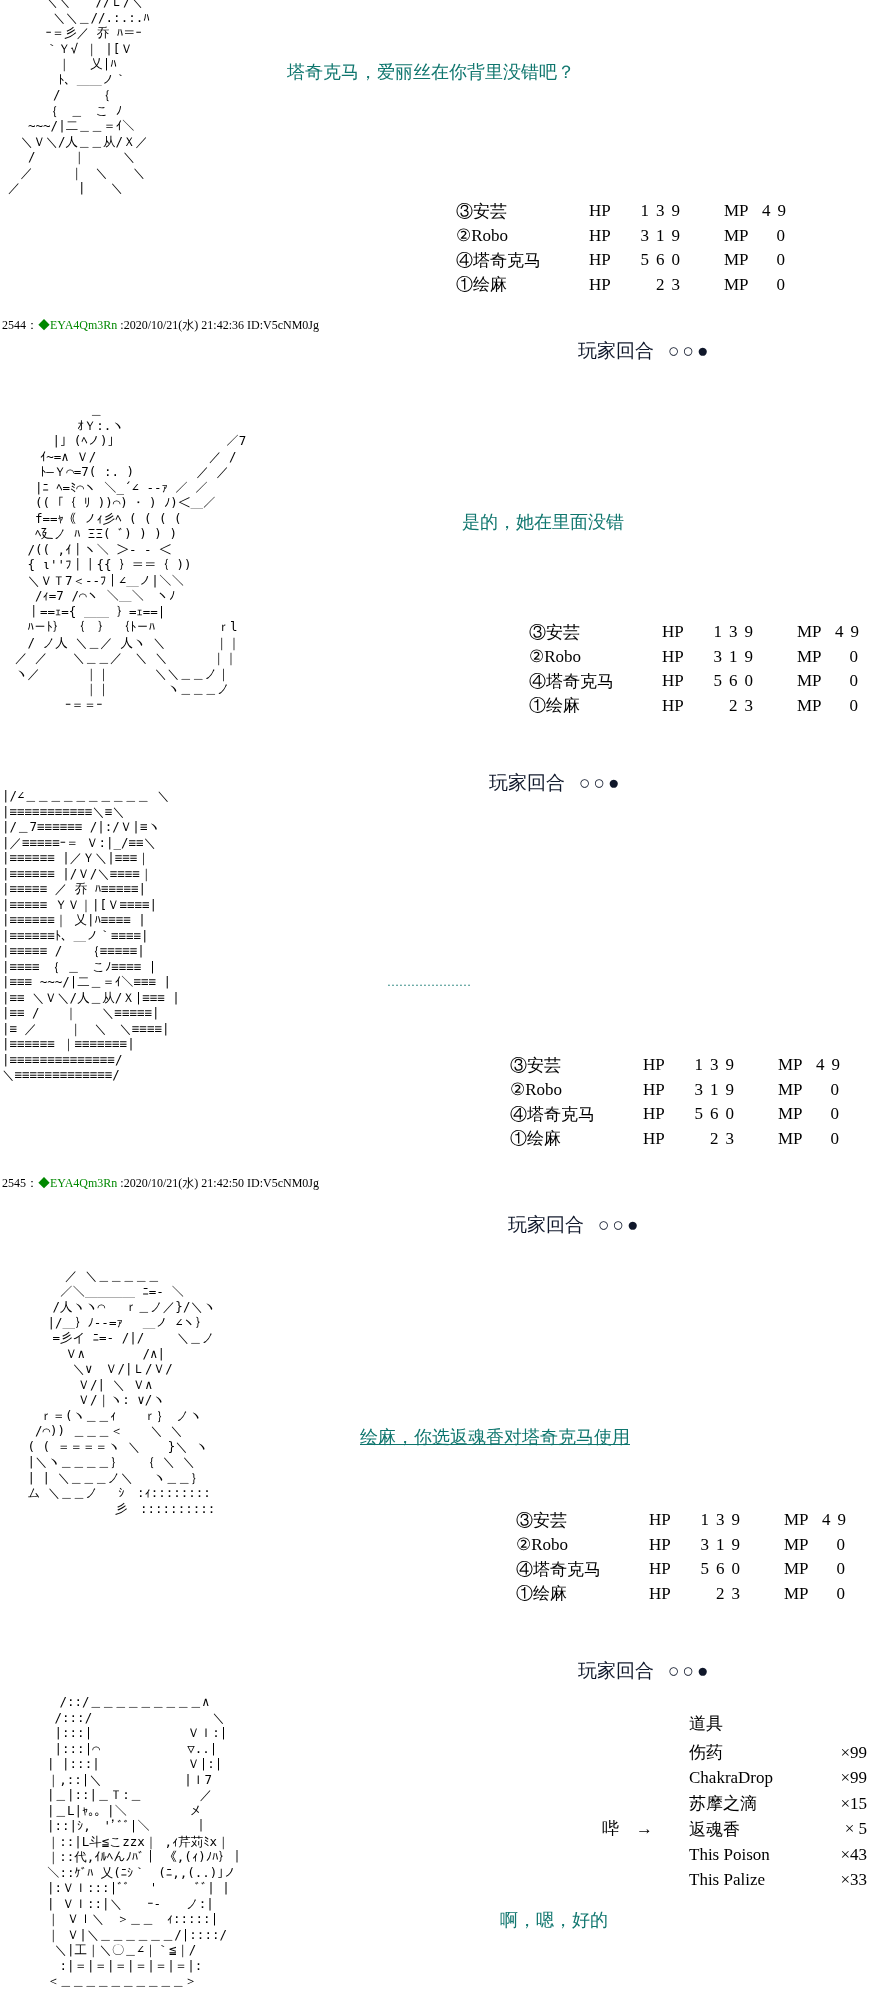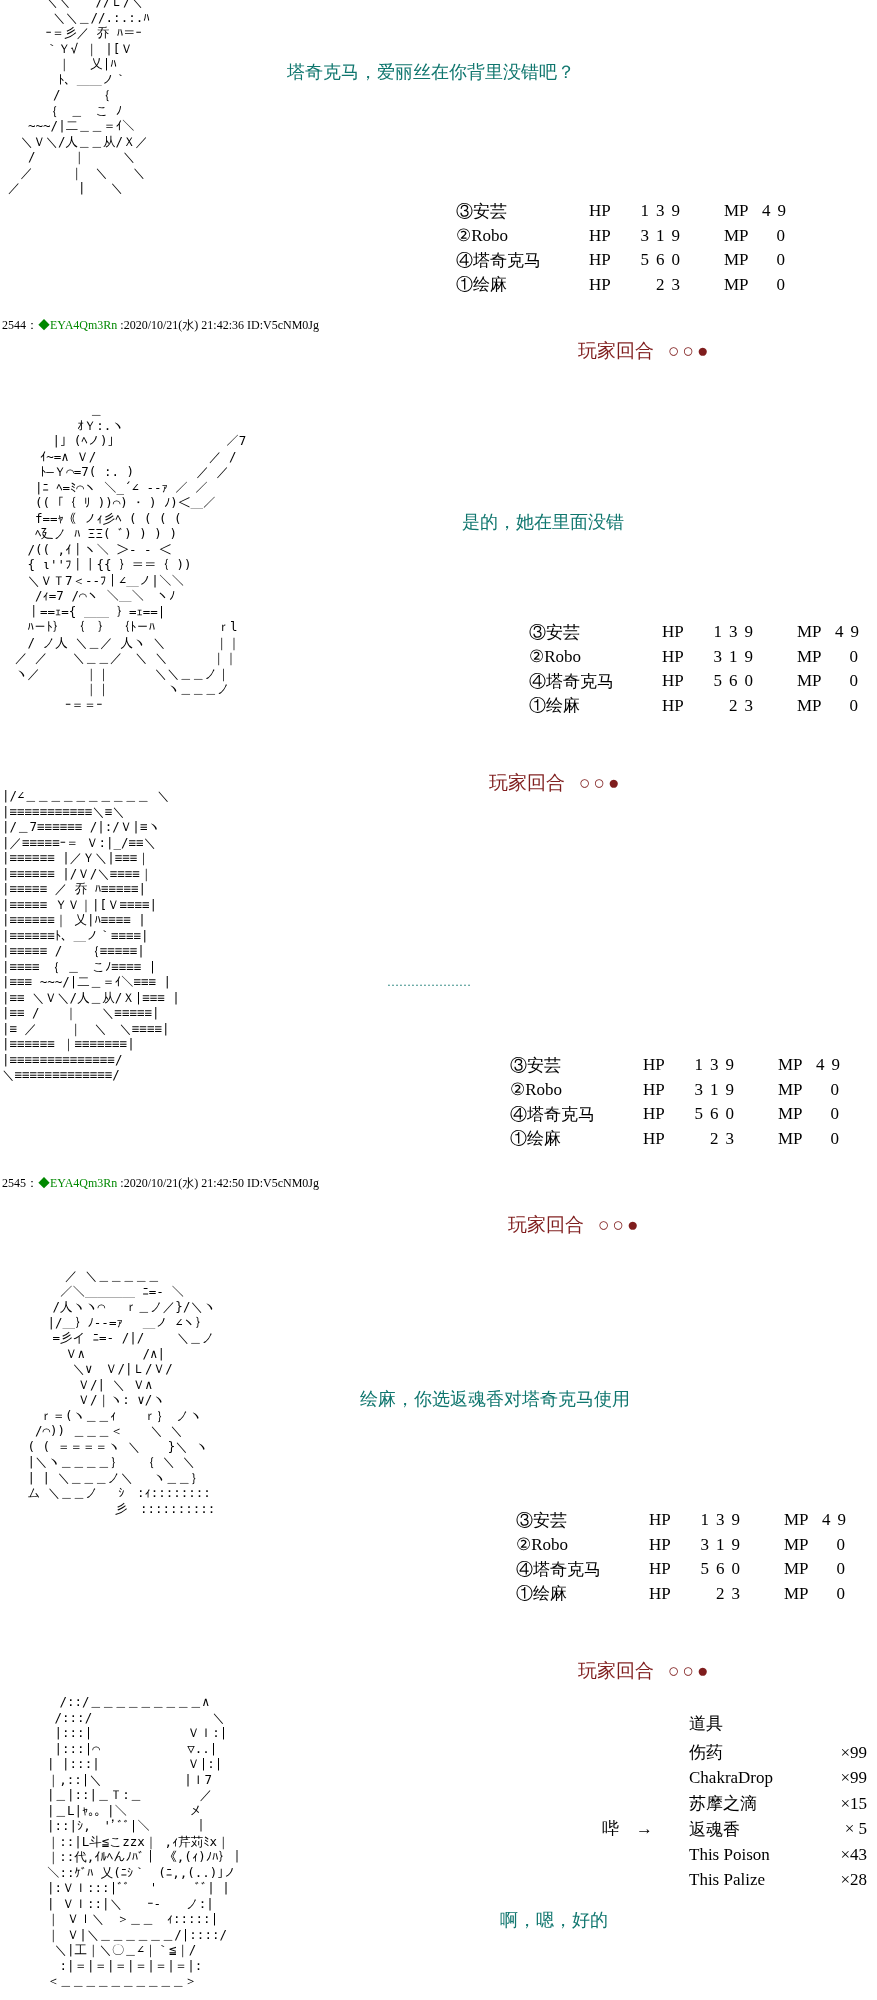--- a/index.html
+++ b/index.html
@@ -11,21 +11,21 @@
 
   .dialogue { position:absolute; font-family:"Liberation Serif", serif; font-size:18px;
               color:#0f766e; white-space:pre; }
   .dialogue.two-line { line-height:33px; }
   .dots { font-size:12px; }
 
   .post-header { position:absolute; font-family:"Liberation Serif", serif; font-size:12px;
                  white-space:pre; color:#000; }
   .poster { color:#008800; }
 
-  .turn { position:absolute; font-family:"Liberation Serif", serif; font-size:19px; color:#7f1d1d; white-space:pre; }
+  .turn { position:absolute; font-family:"Liberation Serif", serif; font-size:19px; color:#0f172a; white-space:pre; }
   .turn .sym { margin-left:14px; letter-spacing:3px; }
 
   .status-table { position:absolute; font-family:"Liberation Serif", serif; font-size:17px; color:#000; }
   .srow { display:flex; height:24.5px; align-items:center;justify-content:center; }
   .sname { width:133px; }
   .slab  { width:38px; }
   .sval  { width:60px; text-align:right; letter-spacing:7px; margin-right:-7px; }
   .mlab  { margin-left:44px; width:38px; }
   .mval  { width:30px; text-align:right; letter-spacing:7px; margin-right:-7px; }
 
@@ -209,21 +209,21 @@
 　　　　 ＼∨　Ｖ/|Ｌ/Ｖ/
 　　　　　Ｖ/| ＼ Ｖ∧
 　　　　　Ｖ/｜ヽ: ∨/ヽ
 　　ｒ＝(ヽ＿＿ｨ 　 ｒ｝ ノヽ
 　 /⌒)) ＿＿＿＜ 　 ＼ ＼
 　( ( ＝＝＝＝ヽ ＼ 　 }＼ ヽ
 　|＼ヽ＿＿＿＿｝　 ｛ ＼ ＼
 　| | ＼＿＿＿ノ＼　 ヽ＿＿｝
 　ム ＼＿＿ノ　 ｼ　:ｨ::::::::
 　　　　　　　　彡　::::::::::</pre>
-  <div class="dialogue two-line" style="left:360px; top:1383px;"><span style="display:block;">绘麻，你选返魂香对塔奇克马使用</span></div>
+  <div class="dialogue two-line" style="left:360px; top:1421px;text-decoration:underline;"><span style="display:block;">绘麻，你选返魂香对塔奇克马使用</span></div>
 
   <div class="status-table" style="left:516px; top:1508px;">
     <div class="srow">
         <span class="sname">③安芸</span>
         <span class="slab">HP</span>
         <span class="sval">139</span>
         <span class="slab mlab">MP</span>
         <span class="sval mval">49</span>
       </div>
     <div class="srow">
@@ -288,21 +288,21 @@
     <div class="item-row">
         <span>返魂香</span>
         <span>× 5</span>
       </div>
     <div class="item-row">
         <span>This Poison</span>
         <span>×43</span>
       </div>
     <div class="item-row">
         <span>This Palize</span>
-        <span>×28</span>
+        <span>×33</span>
       </div>
   </div>
 
   <div class="pointer" style="left:602px; top:1817px;">哔　→</div>
 
   <div class="dialogue" style="left:500px; top:1908px;">啊，嗯，好的</div>
 
 </div>
 
 </body></html>

